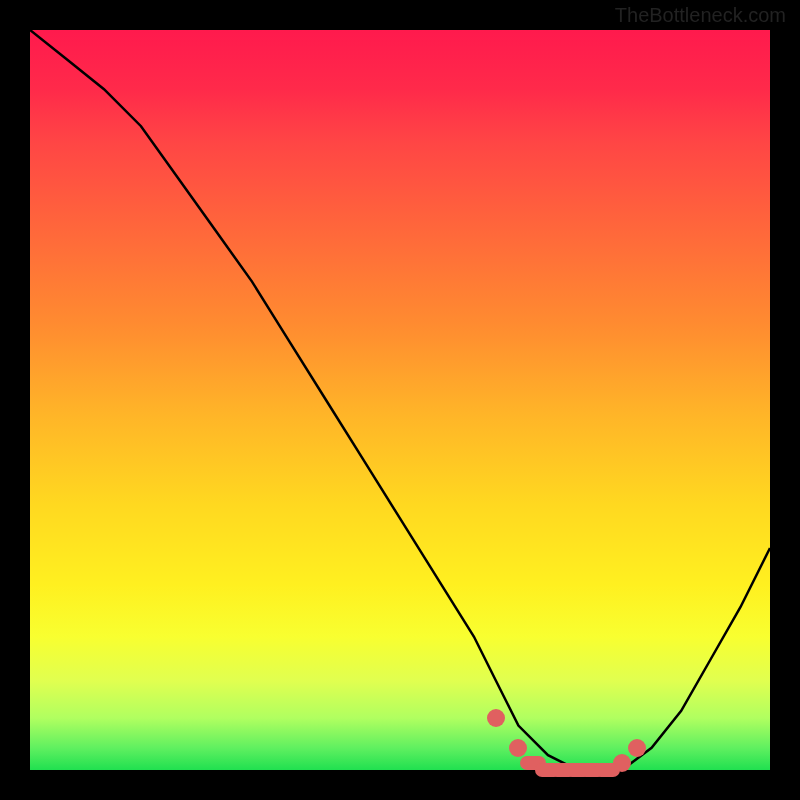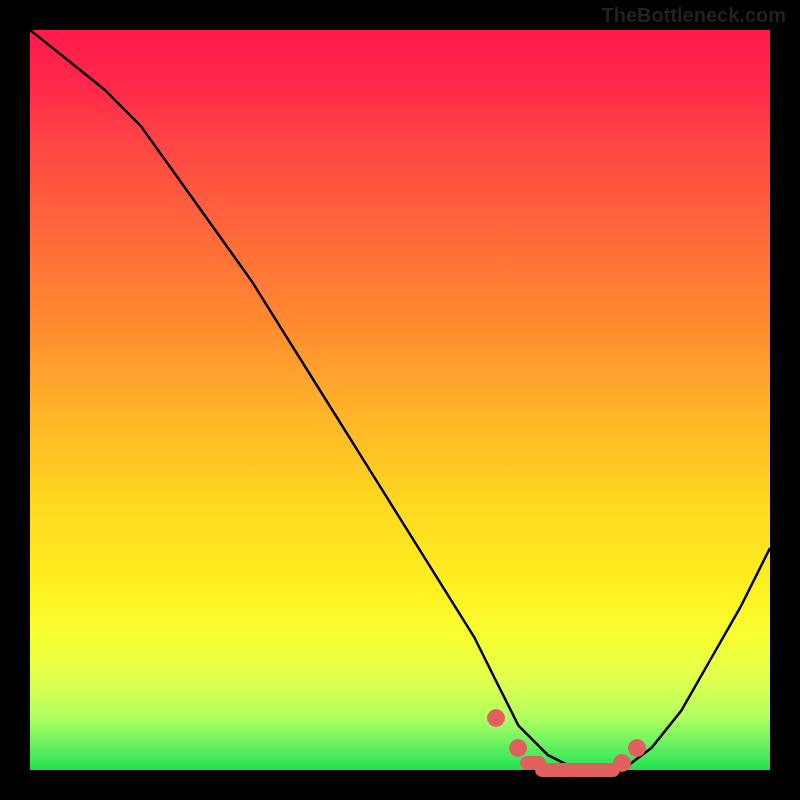--- a/index.html
+++ b/index.html
@@ -10,21 +10,21 @@
     position: relative;
     font-family: Arial, sans-serif;
     overflow: hidden;
   }
   .watermark {
     position: absolute;
     top: 4px;
     right: 14px;
     color: #222;
     font-size: 20px;
-    font-weight: bold;
+    font-weight: normal;
     z-index: 10;
   }
   .plot-area {
     position: absolute;
     left: 30px;
     top: 30px;
     width: 740px;
     height: 740px;
     background: linear-gradient(to bottom,
       #ff1a4d 0%,

